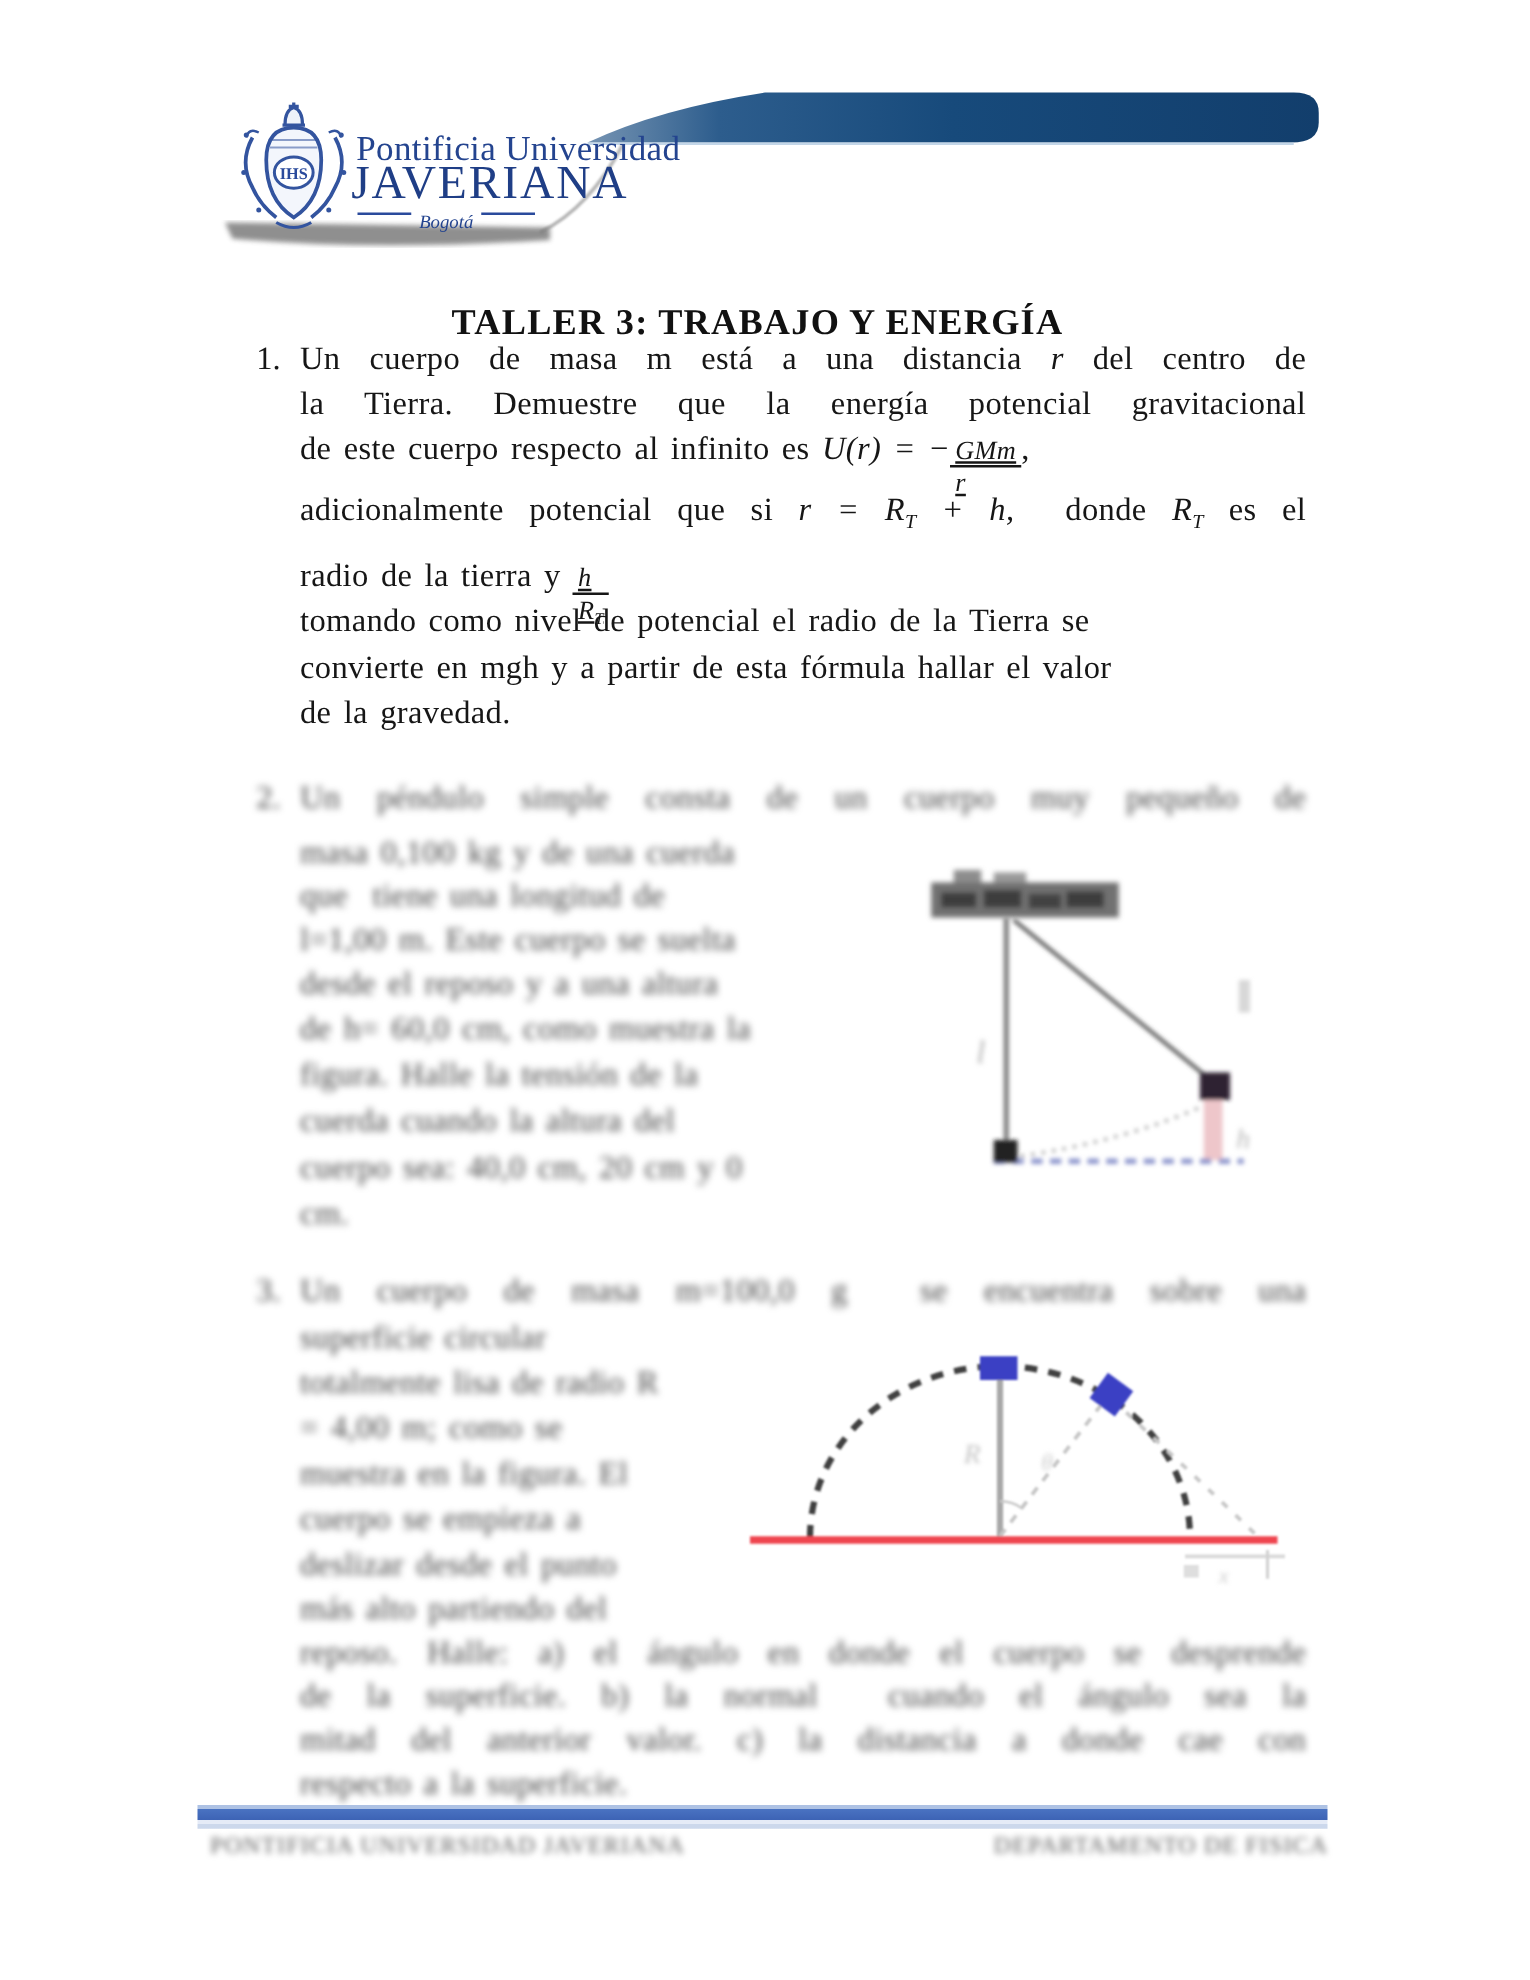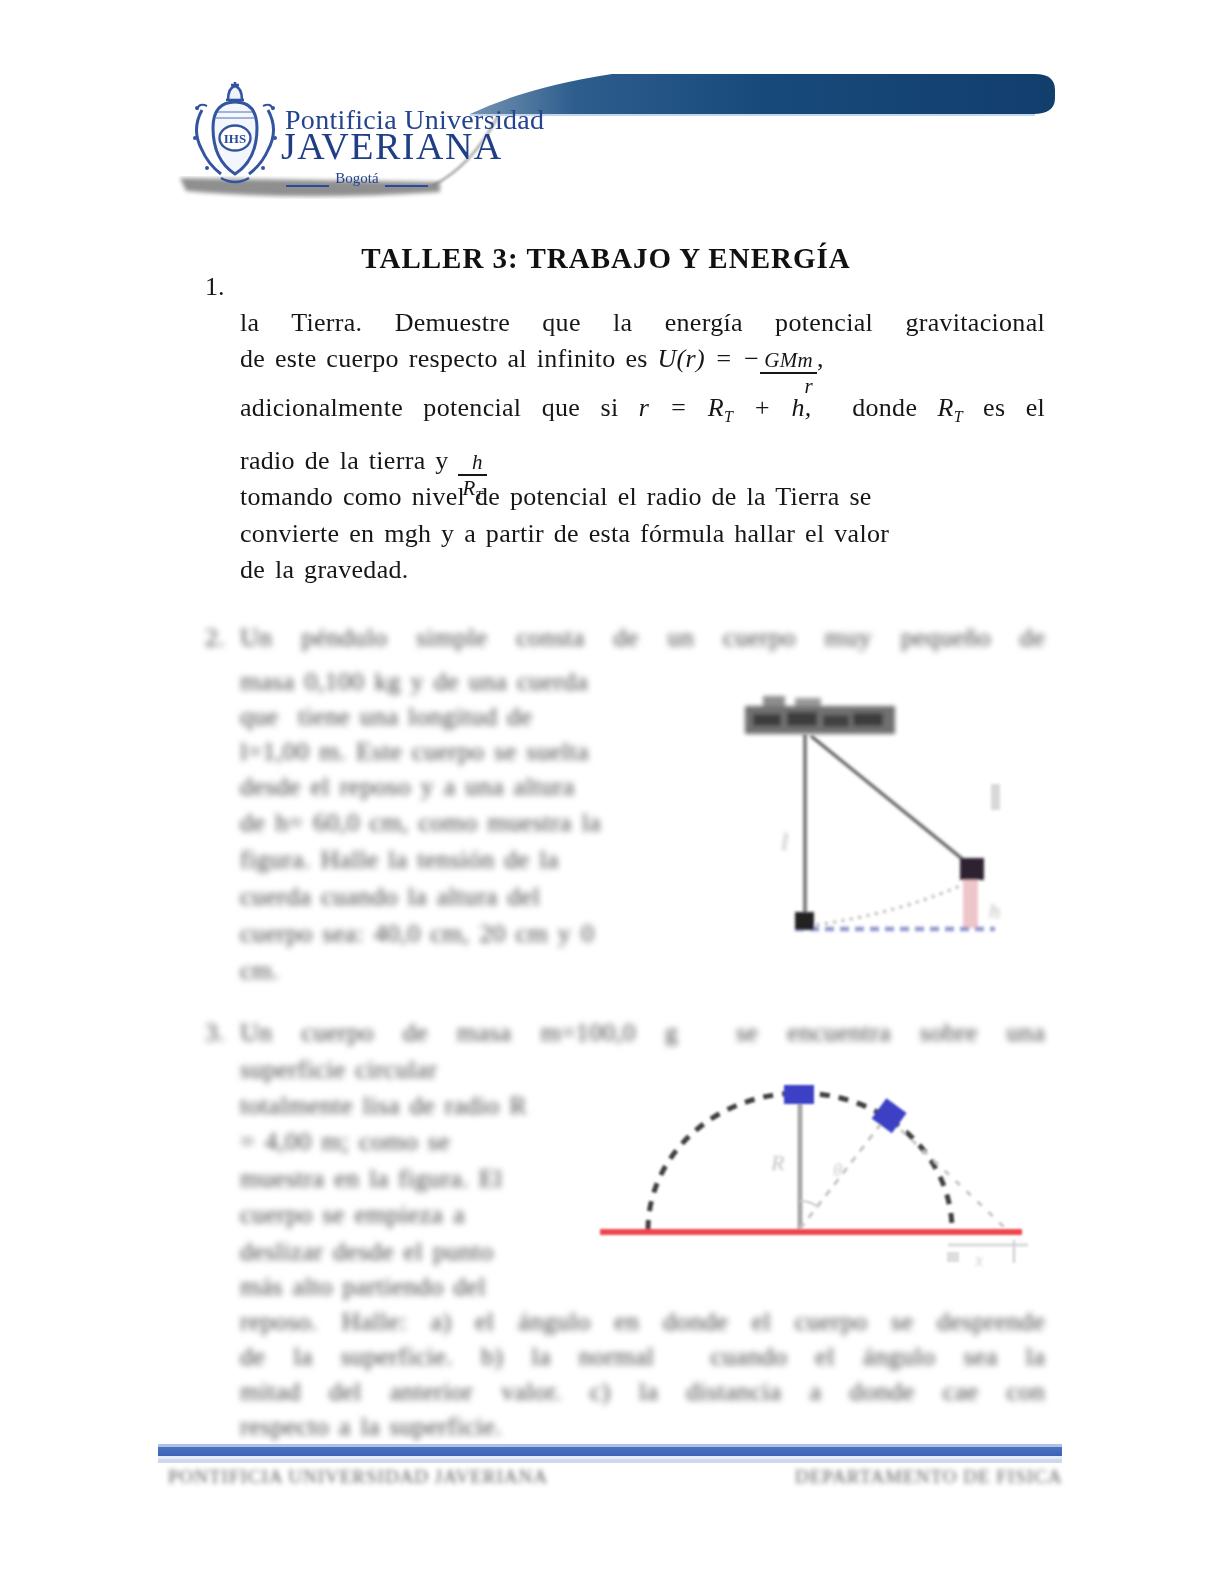--- a/index.html
+++ b/index.html
@@ -4,40 +4,40 @@
 <style>
   html,body{margin:0;padding:0;background:#ffffff;}
   body{width:1224px;height:1584px;position:relative;overflow:hidden;
        font-family:"Liberation Serif","DejaVu Serif",serif;color:#161616;}
   .abs{position:absolute;}
 
   
   #header-svg{position:absolute;left:0;top:0;}
   .logo-line1{position:absolute;left:285px;top:104px;font-size:28px;color:#24448f;letter-spacing:.3px;}
   .logo-line2{position:absolute;left:281px;top:124px;font-size:38px;color:#1f3e86;letter-spacing:1.5px;}
-  .logo-city-row{position:absolute;left:286px;top:170px;width:142px;display:flex;align-items:flex-end;gap:6px;}
+  .logo-city-row{position:absolute;left:286px;top:170px;width:142px;display:flex;align-items:flex-start;gap:6px;font-style:italic;}
   .logo-city-row .rule{flex:1;border-top:2px solid #2a4a9c;height:0;}
   .logo-city{font-size:15px;color:#24448f;}
 
   
   .doc-title{position:absolute;left:150px;top:216px;width:912px;text-align:center;
              font-size:29px;font-weight:bold;letter-spacing:1px;color:#111;margin-top:26px;}
 
   
   .problem{position:absolute;}
   .pmarker{position:absolute;left:0;width:34px;font-size:26px;line-height:37px;}
   .pline{position:absolute;left:35px;width:805px;font-size:26px;line-height:37px;
          letter-spacing:.3px;word-spacing:3px;white-space:pre-wrap;}
   .jline{text-align:justify;height:37px;overflow:hidden;}
   .jline::after{content:"";display:inline-block;width:100%;height:0;}
   .narrow{width:440px;}
   .narrow3{width:320px;}
   .mit{font-style:italic;}
   .sub{font-size:16px;font-style:italic;vertical-align:-6px;letter-spacing:0;}
-  .frac{display:inline-block;text-align:right;vertical-align:-26px;line-height:1.05;}
+  .frac{display:inline-block;text-align:left;vertical-align:-26px;line-height:1.05;text-decoration:underline;}
   .frac .num{display:block;font-size:21px;font-style:italic;padding:0 4px 1px 4px;}
   .frac .den{display:block;font-size:21px;font-style:italic;border-top:2px solid #161616;padding:1px 4px 0 4px;}
   .frac .den .sub{font-size:13px;vertical-align:-4px;}
 
   .fuzzy{filter:blur(3px);color:#474747;}
   .fuzzy2{filter:blur(2.4px);color:#5c5c5c;}
 
   
   .footer-bar{position:absolute;left:158px;top:1444px;width:904px;height:19px;
     background:linear-gradient(180deg,#aec2e4 0px,#aec2e4 3px,#4a73c2 3px,#3d63b5 12px,#e5ebf7 12px,#e5ebf7 15px,#ccd8ec 15px,#ccd8ec 19px);}
@@ -96,20 +96,21 @@
 <div class="logo-city-row">
   <span class="rule"></span>
   <span class="logo-city">Bogotá</span>
   <span class="rule"></span>
 </div>
 
 <div class="doc-title">TALLER 3: TRABAJO Y ENERGÍA</div>
 
 <div class="problem" style="left:205px;top:262px;width:845px;height:345px">
   <div class="pmarker" style="top:6px">1.</div>
+  <div class="pline jline" style="top:6px"><span>Un cuerpo de masa m está a una distancia </span><span class="mit">r</span><span> del centro de</span></div>
   <div class="pline jline" style="top:42px">la Tierra. Demuestre que la energía potencial gravitacional</div>
   <div class="pline" style="top:78px"><span>de este cuerpo respecto al infinito es </span><span class="mit">U(r) = −</span><span class="frac"><span class="num">GMm</span><span class="den">r</span></span><span>,</span></div>
   <div class="pline jline" style="top:127px"><span>adicionalmente potencial que si </span><span class="mit">r = R</span><span class="sub">T</span><span class="mit"> + h,</span><span>  donde </span><span class="mit">R</span><span class="sub">T</span><span> es el</span></div>
   <div class="pline" style="top:180px"><span>radio de la tierra y </span><span class="frac"><span class="num">h</span><span class="den"><span>R</span><span class="sub">T</span></span></span></div>
   <div class="pline" style="top:216px">tomando como nivel de potencial el radio de la Tierra se</div>
   <div class="pline" style="top:289px">de la gravedad.</div>
   <div class="pline" style="top:253px">convierte en mgh y a partir de esta fórmula hallar el valor</div>
 </div>
 
 <div class="problem fuzzy" style="left:205px;top:610px;width:845px;height:400px">

